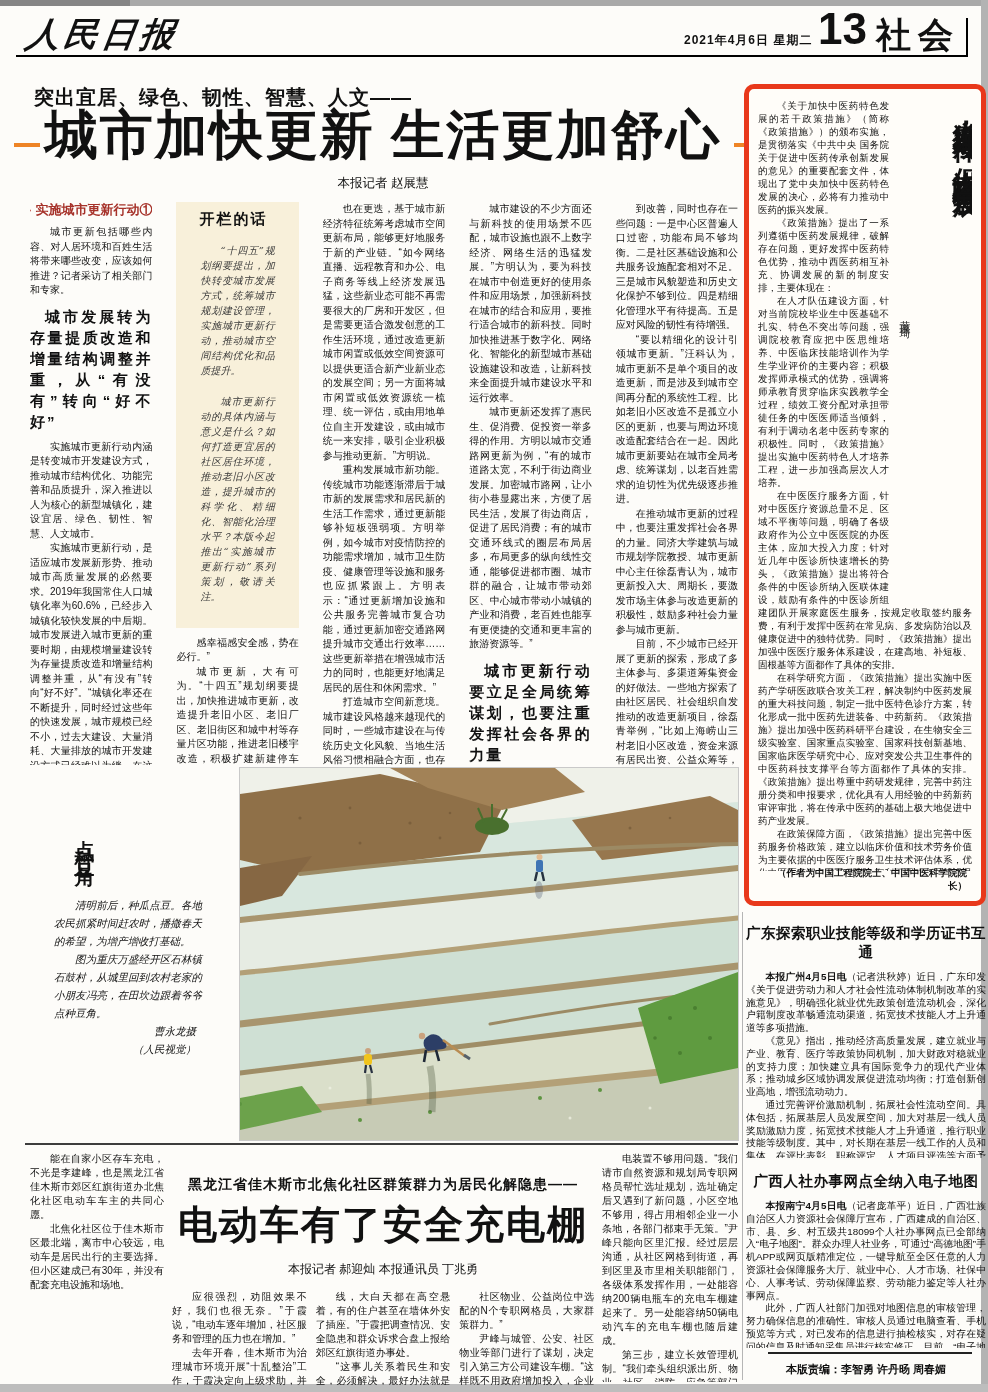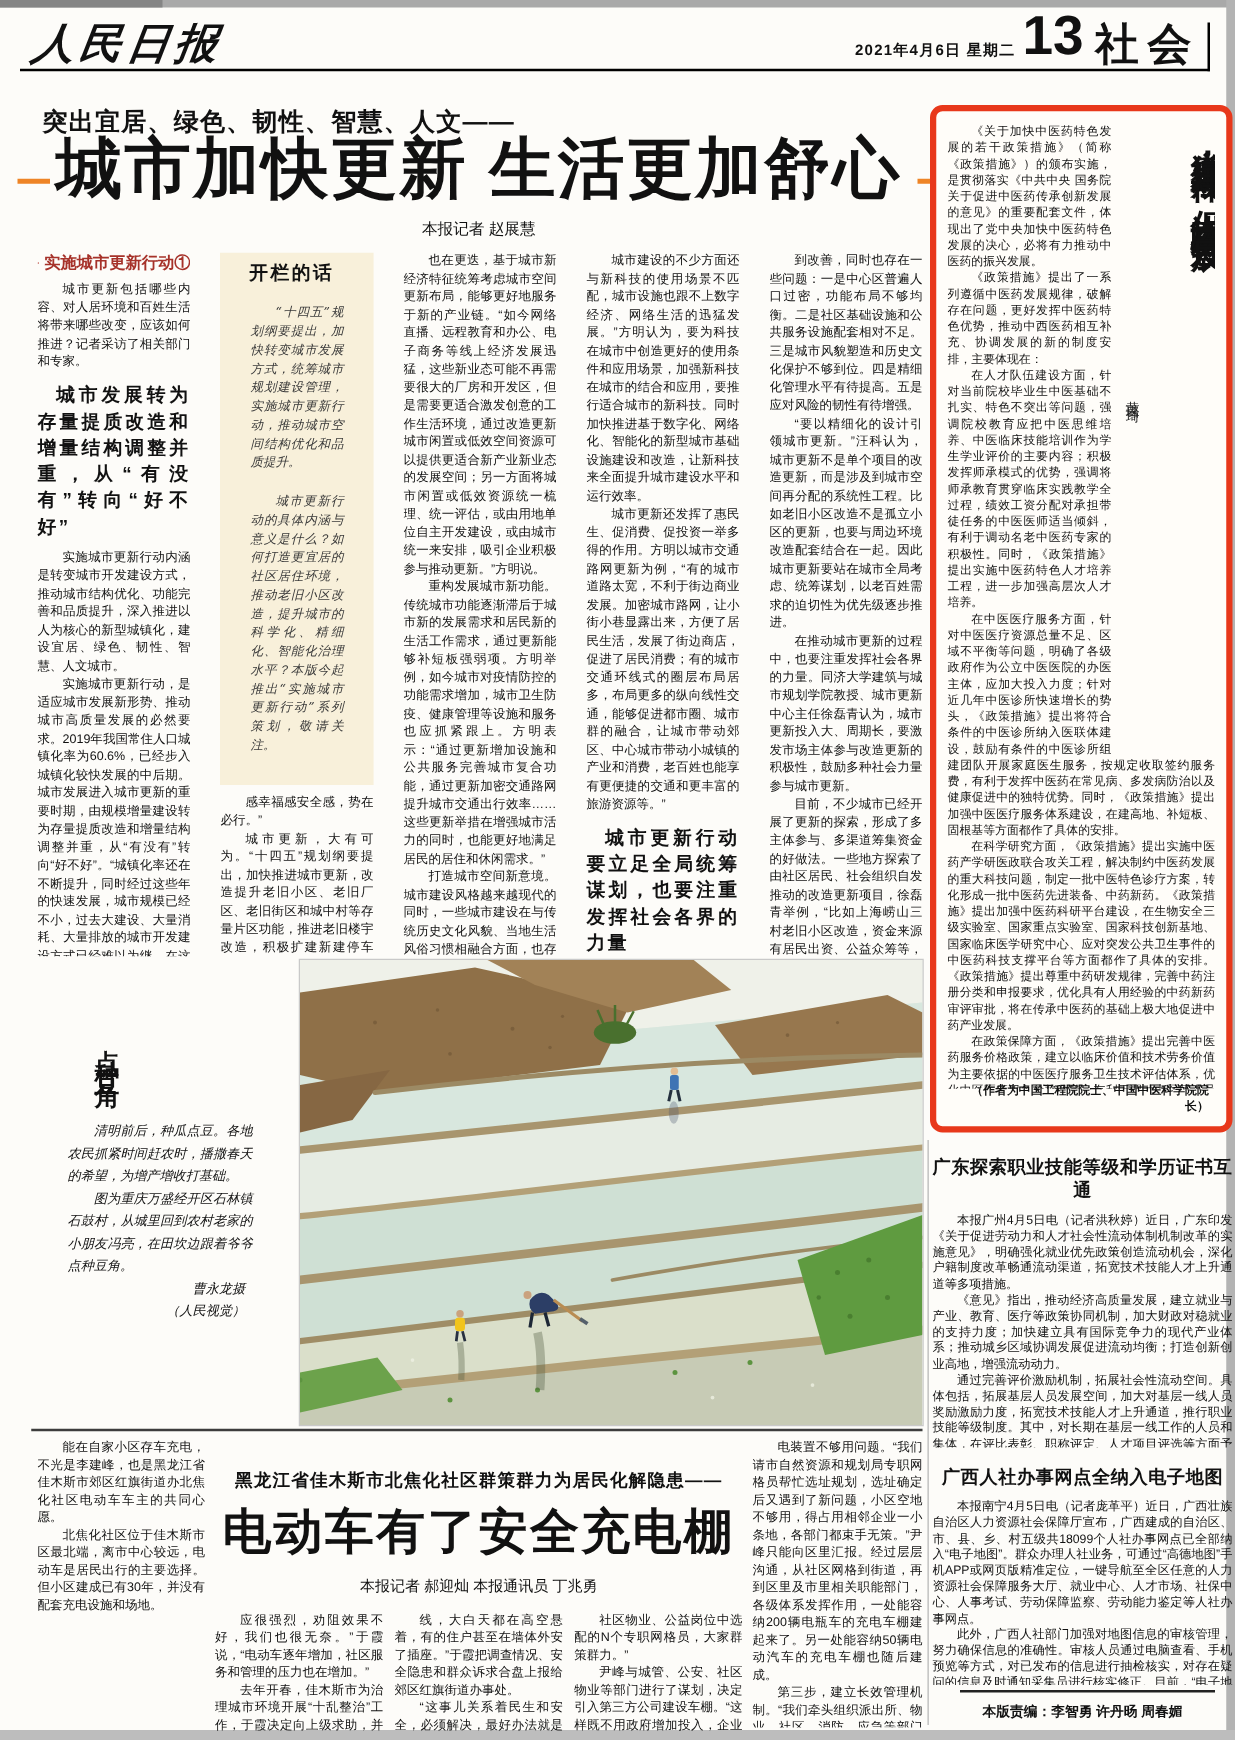--- a/index.html
+++ b/index.html
@@ -58,21 +58,21 @@
   .tcm-body{height:100%;overflow:hidden;}
   .tcm p{margin:0;text-indent:2em;}
   .tcm-float{float:right;width:76px;height:494px;margin:0 0 6px 7px;position:relative;}
   .tcm-headline{position:absolute;right:0;top:0;height:494px;writing-mode:vertical-rl;
        font-size:27px;font-weight:900;letter-spacing:3px;}
   .tcm-author{position:absolute;left:2px;top:212px;writing-mode:vertical-rl;font-size:11px;letter-spacing:4px;color:#222;}
   .tcm-sign{position:absolute;left:12px;right:14px;bottom:9px;text-align:right;font-weight:700;font-size:9.5px;}
   
   .short{font-size:9.8px;line-height:12.8px;text-align:justify;overflow:hidden;}
   .short p{margin:0;text-indent:2em;}
-  .short .dl{font-weight:400;}
+  .short .dl{font-weight:700;}
   .short h2{margin:12px 0 9px;text-align:center;font:700 14.5px "DejaVu Serif",serif;letter-spacing:0.5px;}
   .gd{left:746px;top:912px;width:240px;height:246px;}
   .gx{left:746px;top:1160px;width:240px;height:188px;}
   .rule-ed{left:768px;top:1352px;width:204px;height:1.5px;background:#222;}
   .editors{left:746px;top:1362px;width:240px;text-align:center;font-size:11px;font-weight:700;}
 </style>
 </head>
 <body>
 
 <div class="page">

